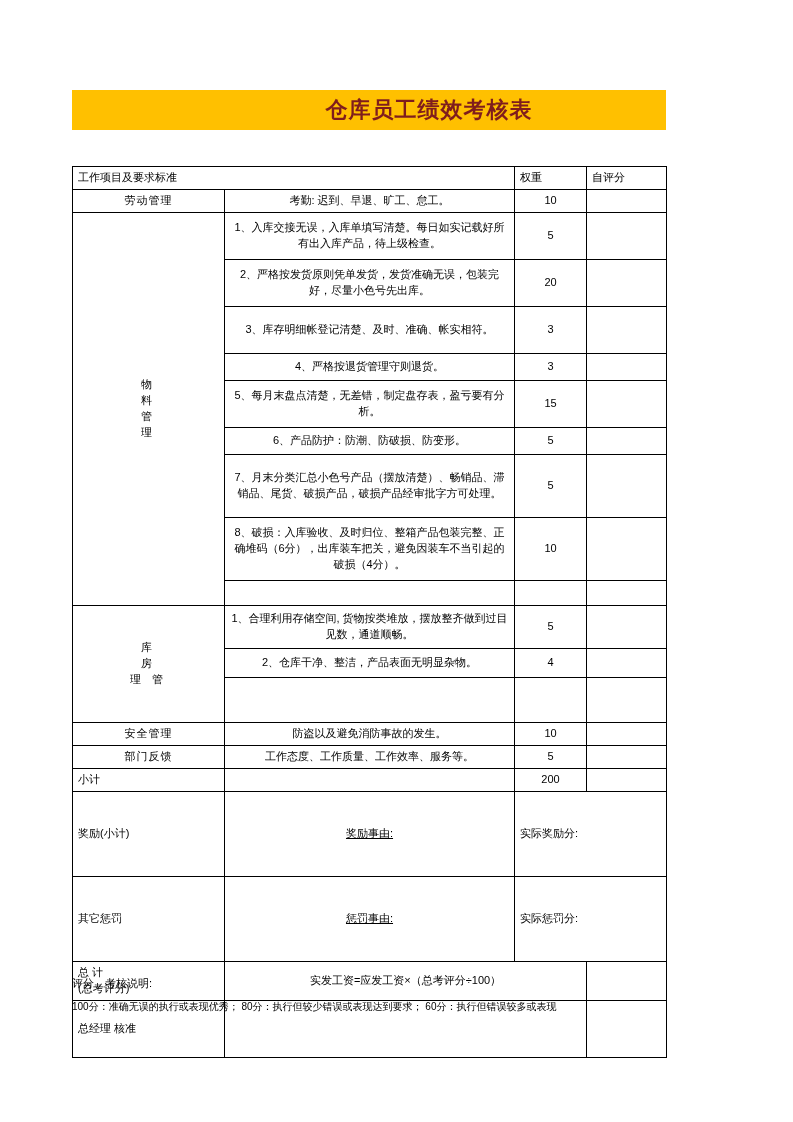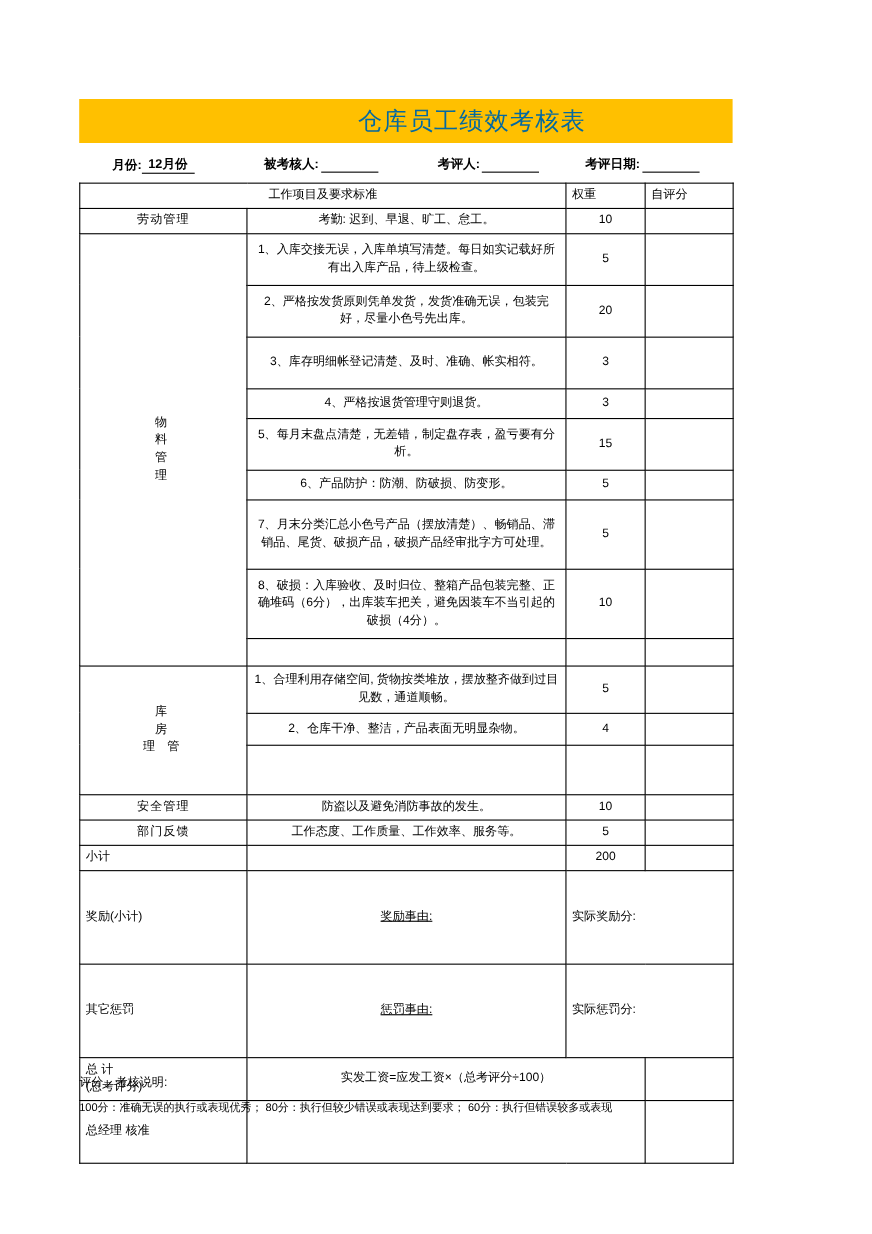--- a/index.html
+++ b/index.html
@@ -27,22 +27,22 @@
     top: 90px;
     width: 594px;
     height: 40px;
     background: #FFC000;
     display: flex;
     align-items: center;
     justify-content: center;
   }
   .title-bar .title-text {
     font-size: 22px;
-    font-weight: normal;
-    color: #0369a1;
+    font-weight: bold;
+    color: #7f1d1d;
     letter-spacing: 1px;
     padding-left: 120px;
   }
   .meta-row {
     position: absolute;
     left: 72px;
     top: 138px;
     width: 594px;
     height: 26px;
     font-size: 11.5px;
@@ -81,21 +81,21 @@
     vertical-align: middle;
     line-height: 1.45;
   }
   .c1 { width: 152px; }
   .c2 { width: 290px; }
   .c3 { width: 72px; }
   .c4 { width: 80px; }
 
   .center { text-align: left; margin-left: 18px; }
 
-  .hdr-sub { text-align: center; }
+  .hdr-sub { }
   .cat-label {
     text-align: center;
     letter-spacing: 4px;
     line-height: 2.0;
   }
   .cat-label-wide {
     text-align: center;
     letter-spacing: 1px;
   }
   .desc { text-align: center; margin-top: 21px; }
@@ -151,34 +151,20 @@
 </style>
 </head>
 <body>
 
 <div class="page">
 
   <div class="title-bar">
     <div class="title-text">仓库员工绩效考核表</div>
   </div>
 
-  <div class="meta-row">
-    <div class="meta-item" style="left:30px; top:4px;">
-      <span>月份:</span><span class="meta-filled">12月份</span>
-    </div>
-    <div class="meta-item" style="left:168px; top:4px;">
-      <span>被考核人:</span><span class="meta-blank"></span>
-    </div>
-    <div class="meta-item" style="left:326px; top:4px;">
-      <span>考评人:</span><span class="meta-blank"></span>
-    </div>
-    <div class="meta-item" style="left:460px; top:4px;">
-      <span>考评日期:</span><span class="meta-blank"></span>
-    </div>
-  </div>
 
   <table class="main">
     <colgroup>
       <col class="c1">
         <col class="c2">
         <col class="c3">
         <col class="c4">
     </colgroup>
 
     <tbody>

